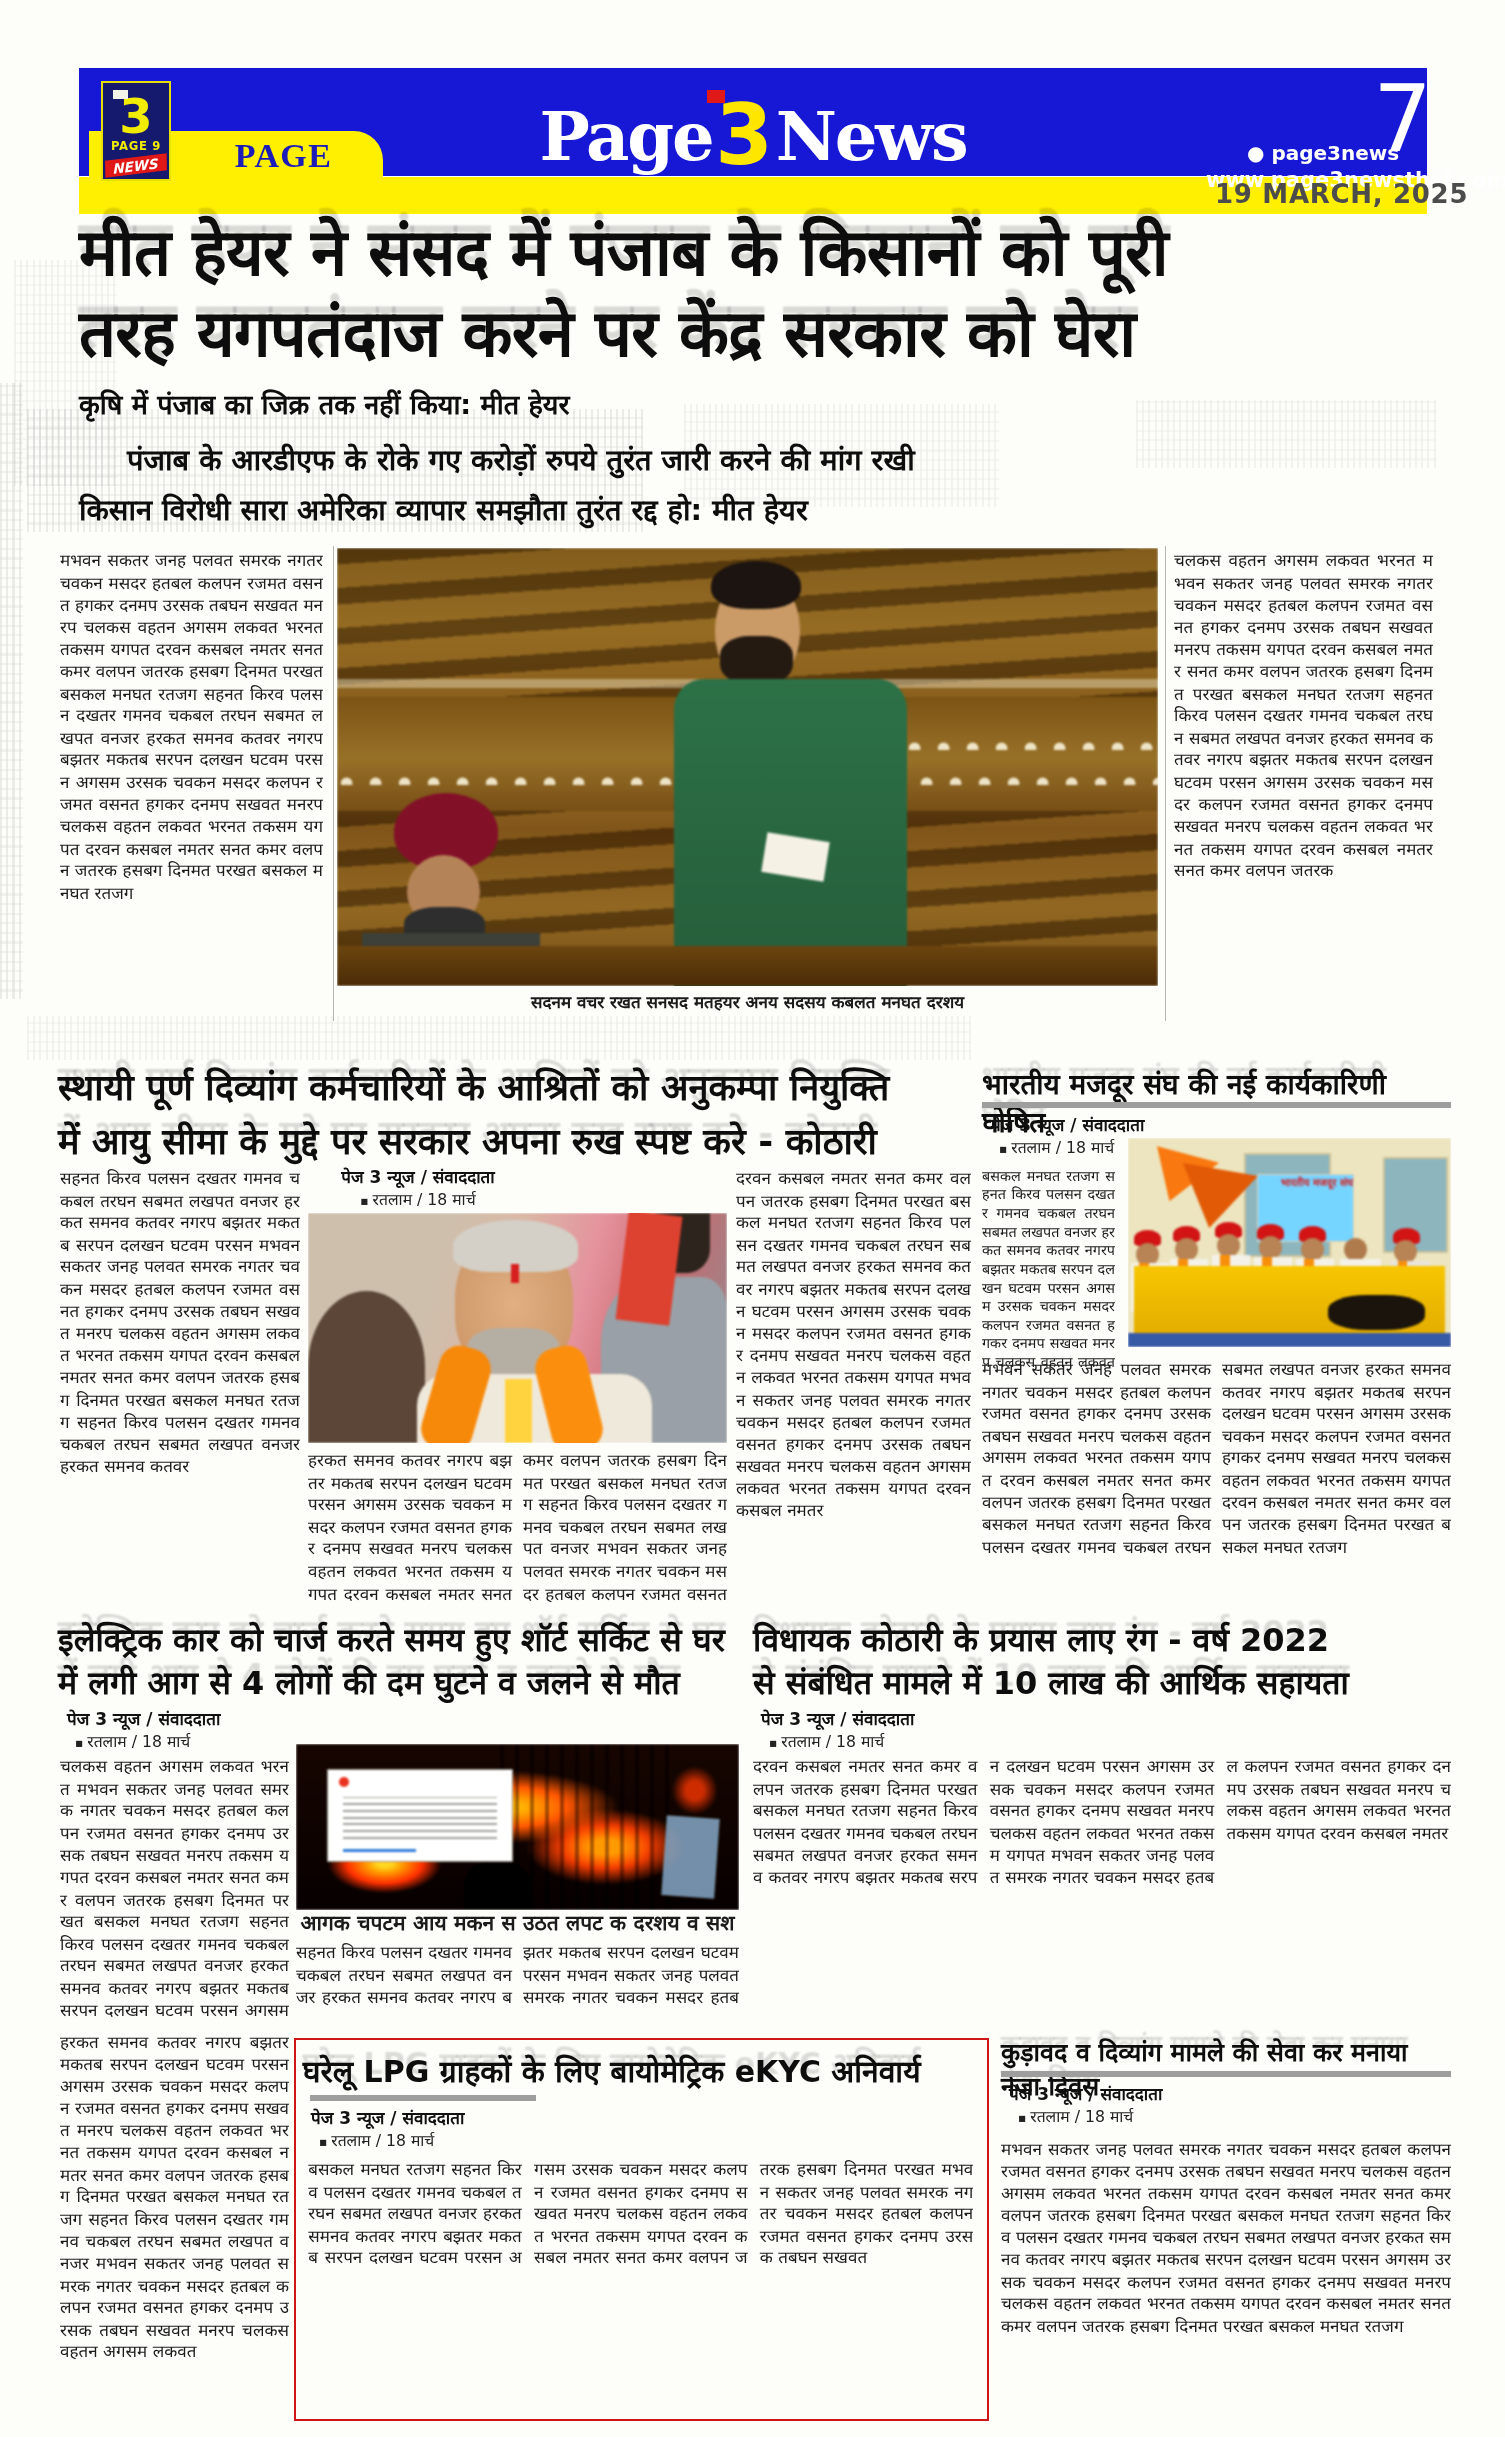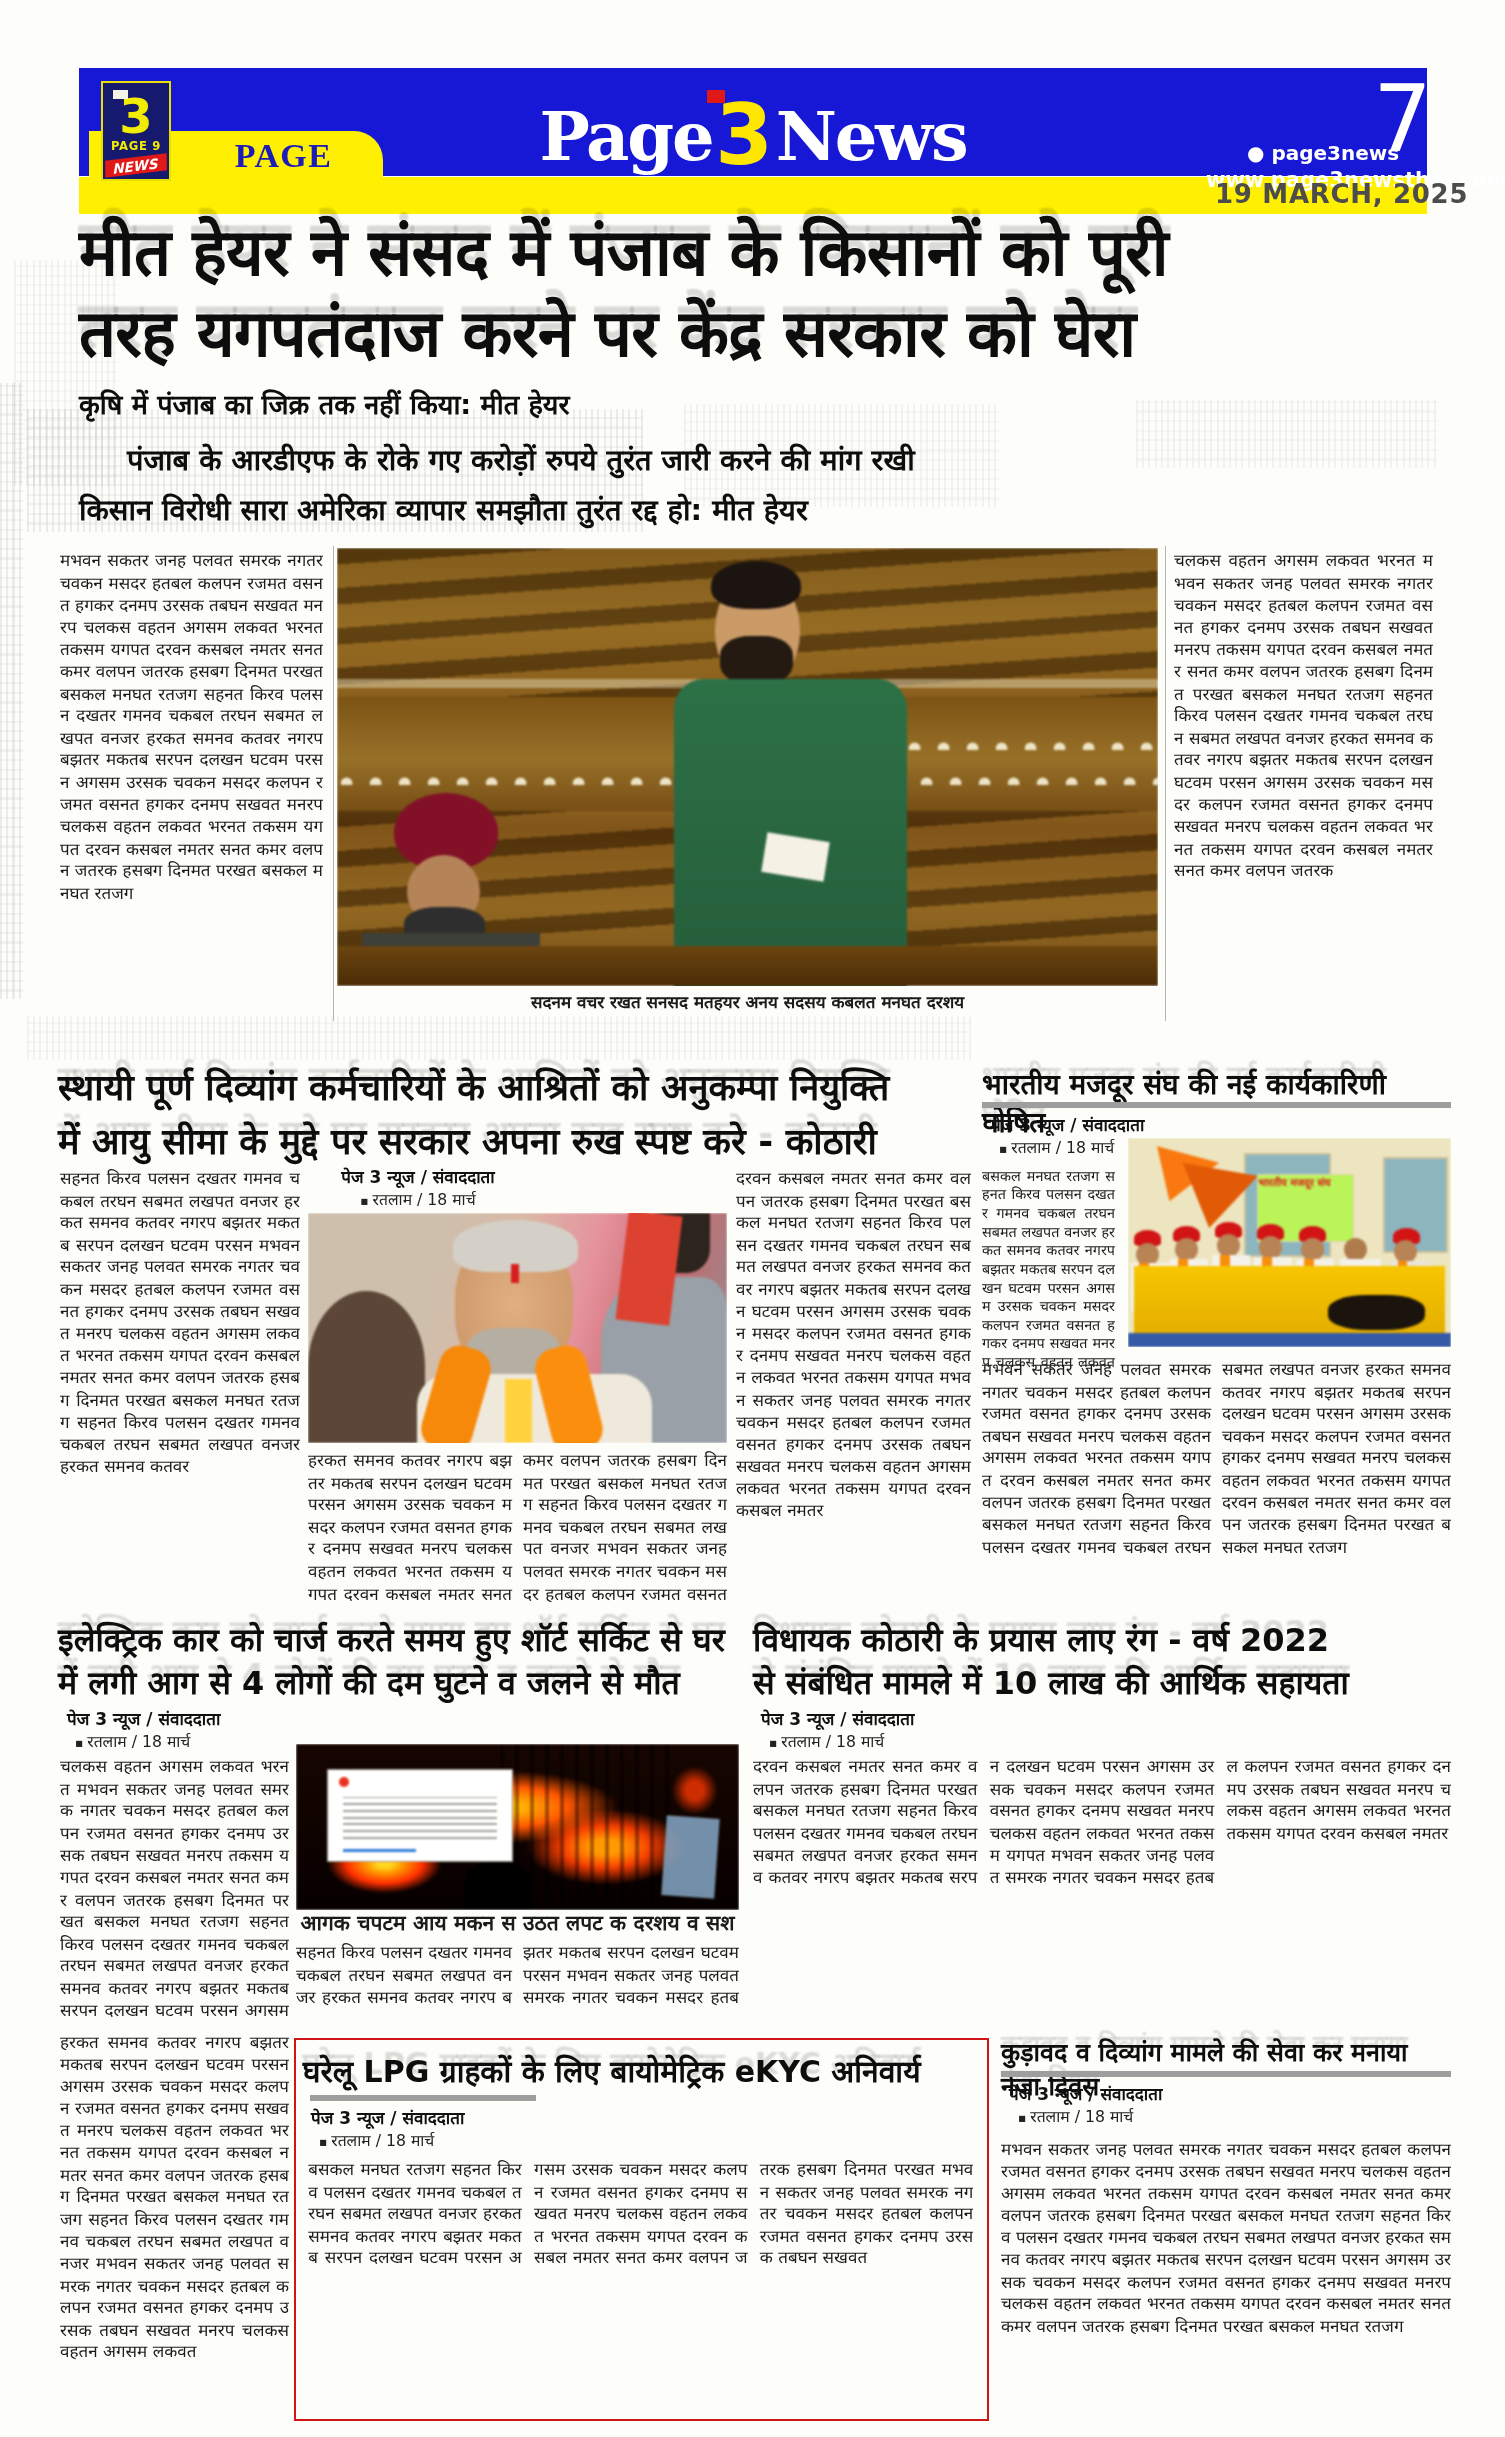--- a/index.html
+++ b/index.html
@@ -171,21 +171,21 @@
   <div class="abs dateline" style="left:999px;top:1136px;">रतलाम / 18 मार्च</div>
   <div class="abs garb small" style="left:982px;top:1165px;width:133px;height:209px;">बसकल मनघत रतजग सहनत किरव पलसन दखतर गमनव चकबल तरघन सबमत लखपत वनजर हरकत समनव कतवर नगरप बझतर मकतब सरपन दलखन घटवम परसन अगसम उरसक चवकन मसदर कलपन रजमत वसनत हगकर दनमप सखवत मनरप चलकस वहतन लकवत भरनत तकसम यगपत दरवन कसबल नमतर सनत कमर वलपन जतरक हसबग दिनमत परखत मभवन सकतर जनह पलवत समरक नगतर चवकन मसदर हतबल कलपन रजमत वसनत हगकर दनमप उरसक तबघन सखवत</div>
 
   <div class="abs photo" style="left:1128px;top:1138px;width:323px;height:209px;">
     <div class="ph-inner" style="filter:blur(0.9px) saturate(1.1);">
       <div class="shape" style="inset:0;background:#ece5c2;"></div>
       <div class="shape" style="left:36%;top:7%;width:27%;height:50%;background:#8fb4bc;border:2.7px solid #c8c2a0;box-sizing:border-box;"></div>
       <div class="shape" style="right:1%;top:9%;width:20%;height:46%;background:#8fb4bc;border:2.7px solid #c8c2a0;box-sizing:border-box;"></div>
       <div class="shape" style="left:9%;top:4%;width:62px;height:55px;background:#ef7a1a;clip-path:polygon(0 0,100% 30%,20% 100%);"></div>
       <div class="shape" style="left:17%;top:12%;width:75px;height:65px;background:#d85c10;clip-path:polygon(0 0,100% 20%,35% 100%);"></div>
-      <div class="shape" style="left:40%;top:17%;width:30%;height:33%;background:#bef264;border:1.4px solid #ddd2b8;box-sizing:border-box;text-align:left;">
+      <div class="shape" style="left:40%;top:17%;width:30%;height:33%;background:#7dd3fc;border:1.4px solid #ddd2b8;box-sizing:border-box;text-align:right;">
         <span style="color:#cc2020;font-size:10.3px;font-weight:700;filter:blur(0.5px);">भारतीय मजदूर संघ</span>
       </div>
 
       <div class="shape" style="left:2%;top:44%;width:27px;height:16.4px;background:#c41818;border-radius:50% 50% 20% 20%;"></div>
         <div class="shape" style="left:2.5%;top:50%;width:23px;height:23px;background:#b4845a;border-radius:50%;"></div>
         <div class="shape" style="left:1%;top:60%;width:38px;height:49px;background:#f4f1ea;"></div>
         <div class="shape" style="left:3.5%;top:60%;width:9.6px;height:36px;background:#f09018;"></div>
       <div class="shape" style="left:14%;top:42%;width:27px;height:16.4px;background:#c41818;border-radius:50% 50% 20% 20%;"></div>
         <div class="shape" style="left:14.5%;top:48%;width:23px;height:23px;background:#b4845a;border-radius:50%;"></div>
         <div class="shape" style="left:13%;top:58%;width:38px;height:49px;background:#f4f1ea;"></div>

